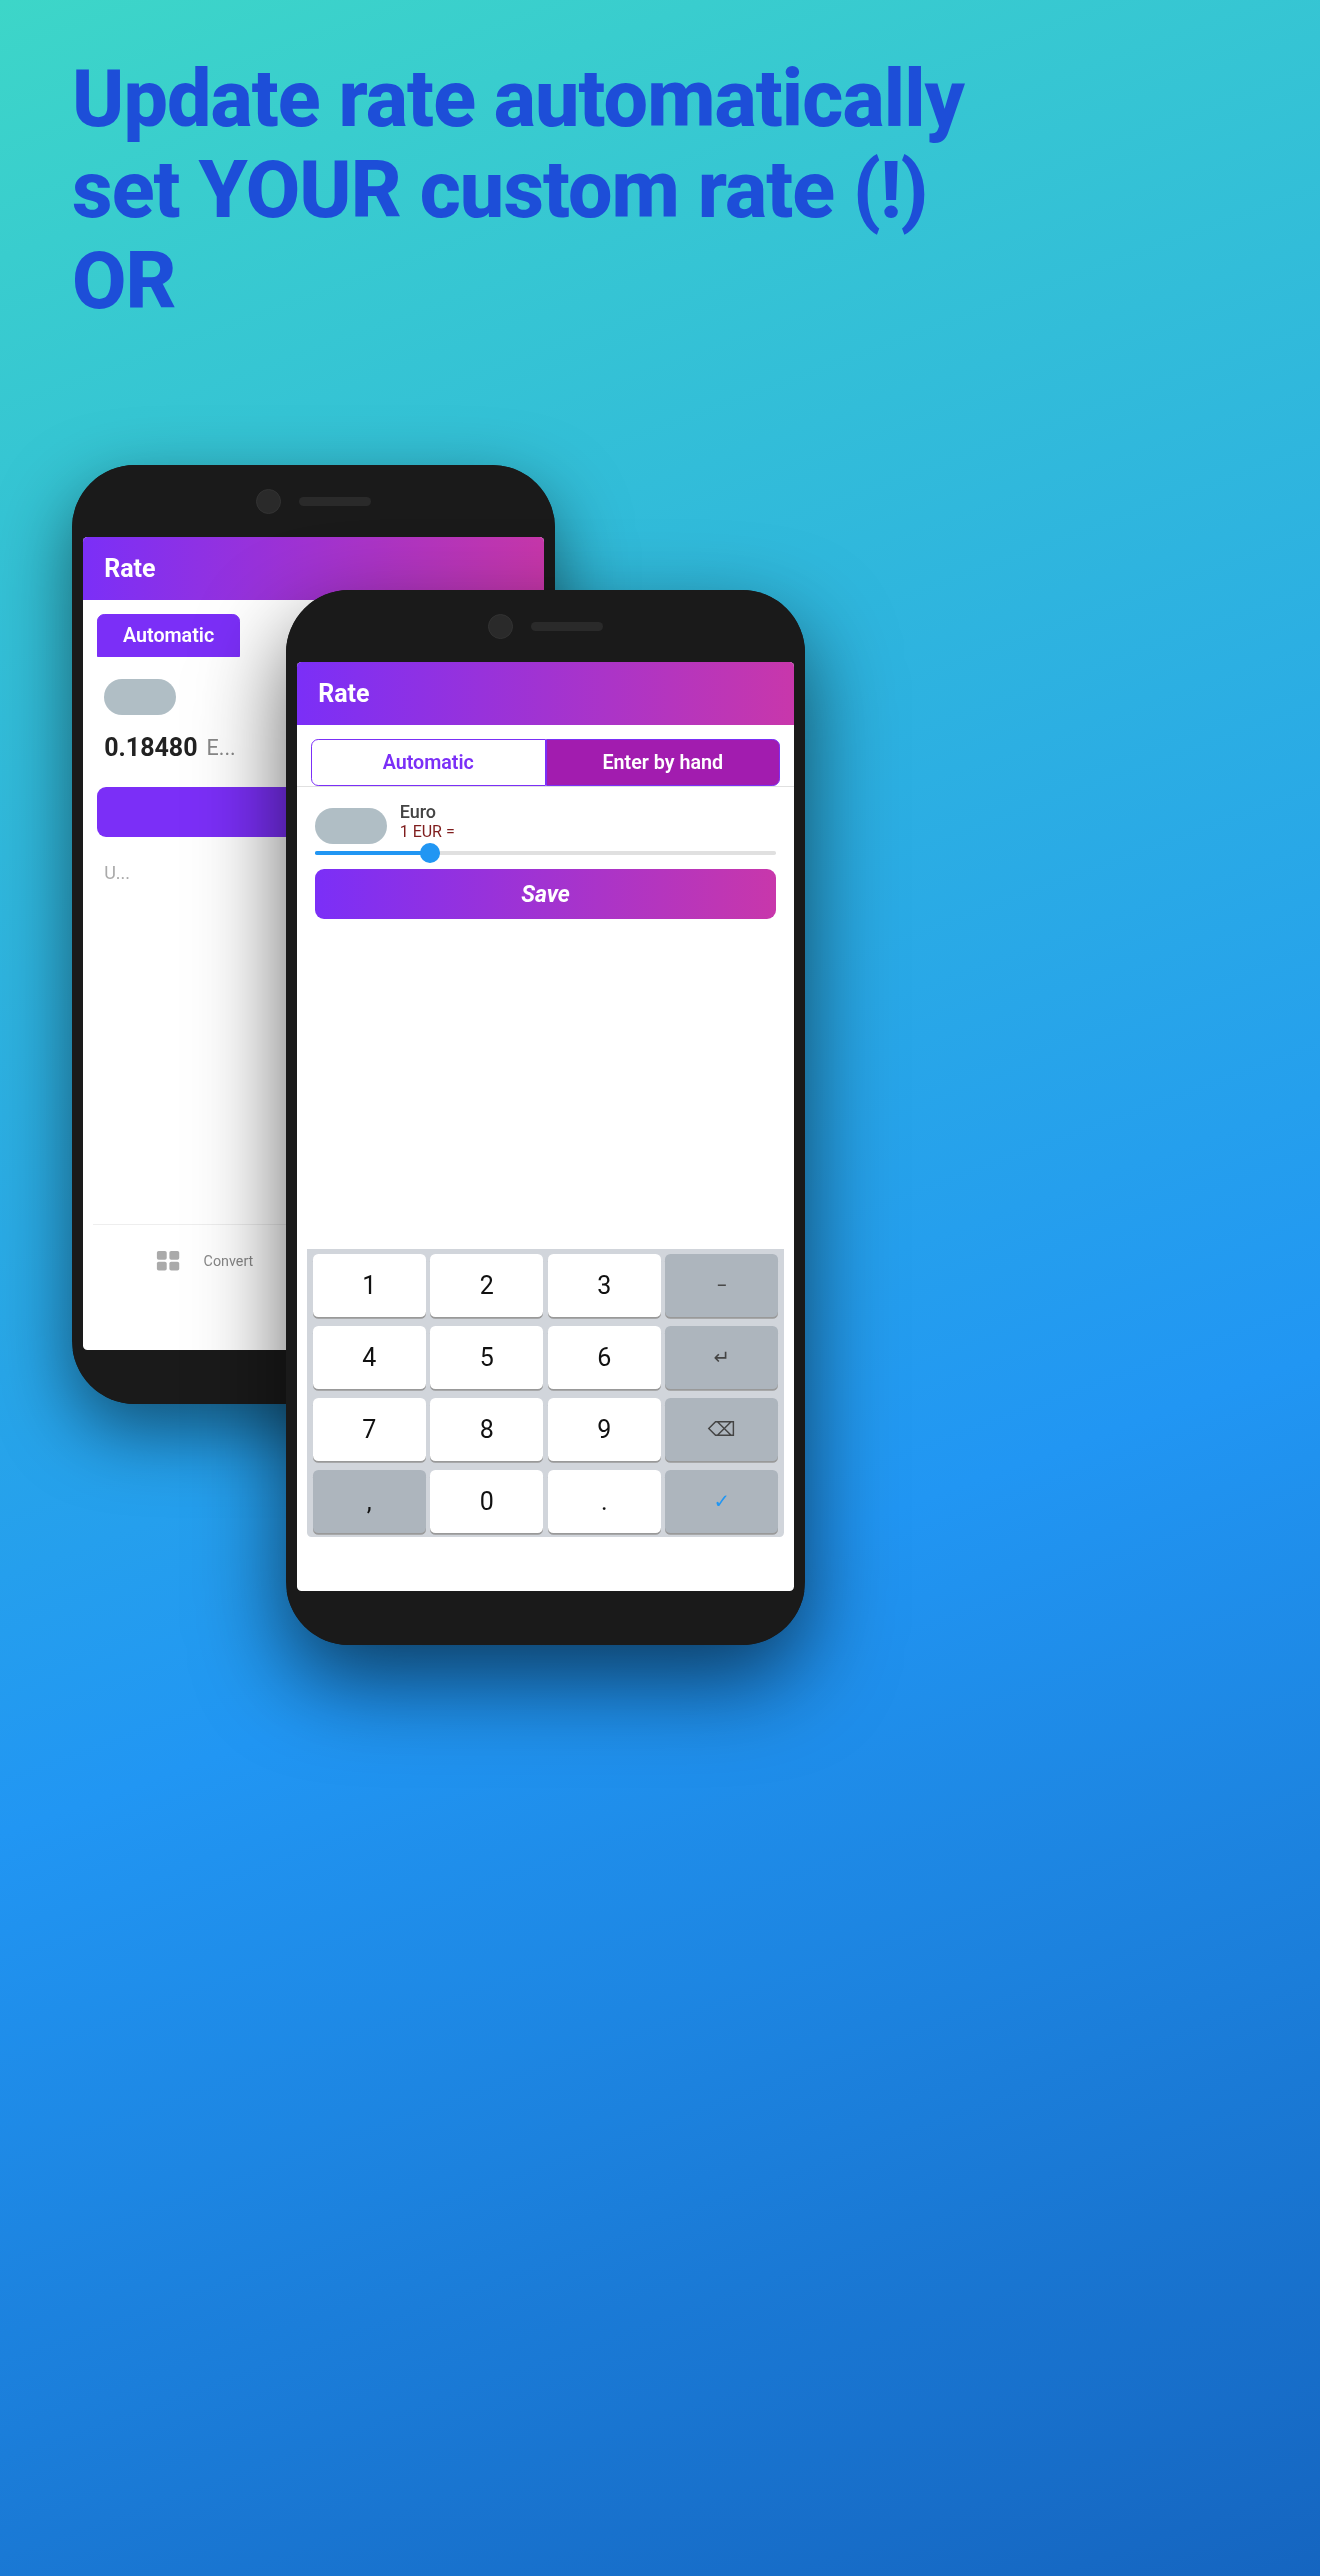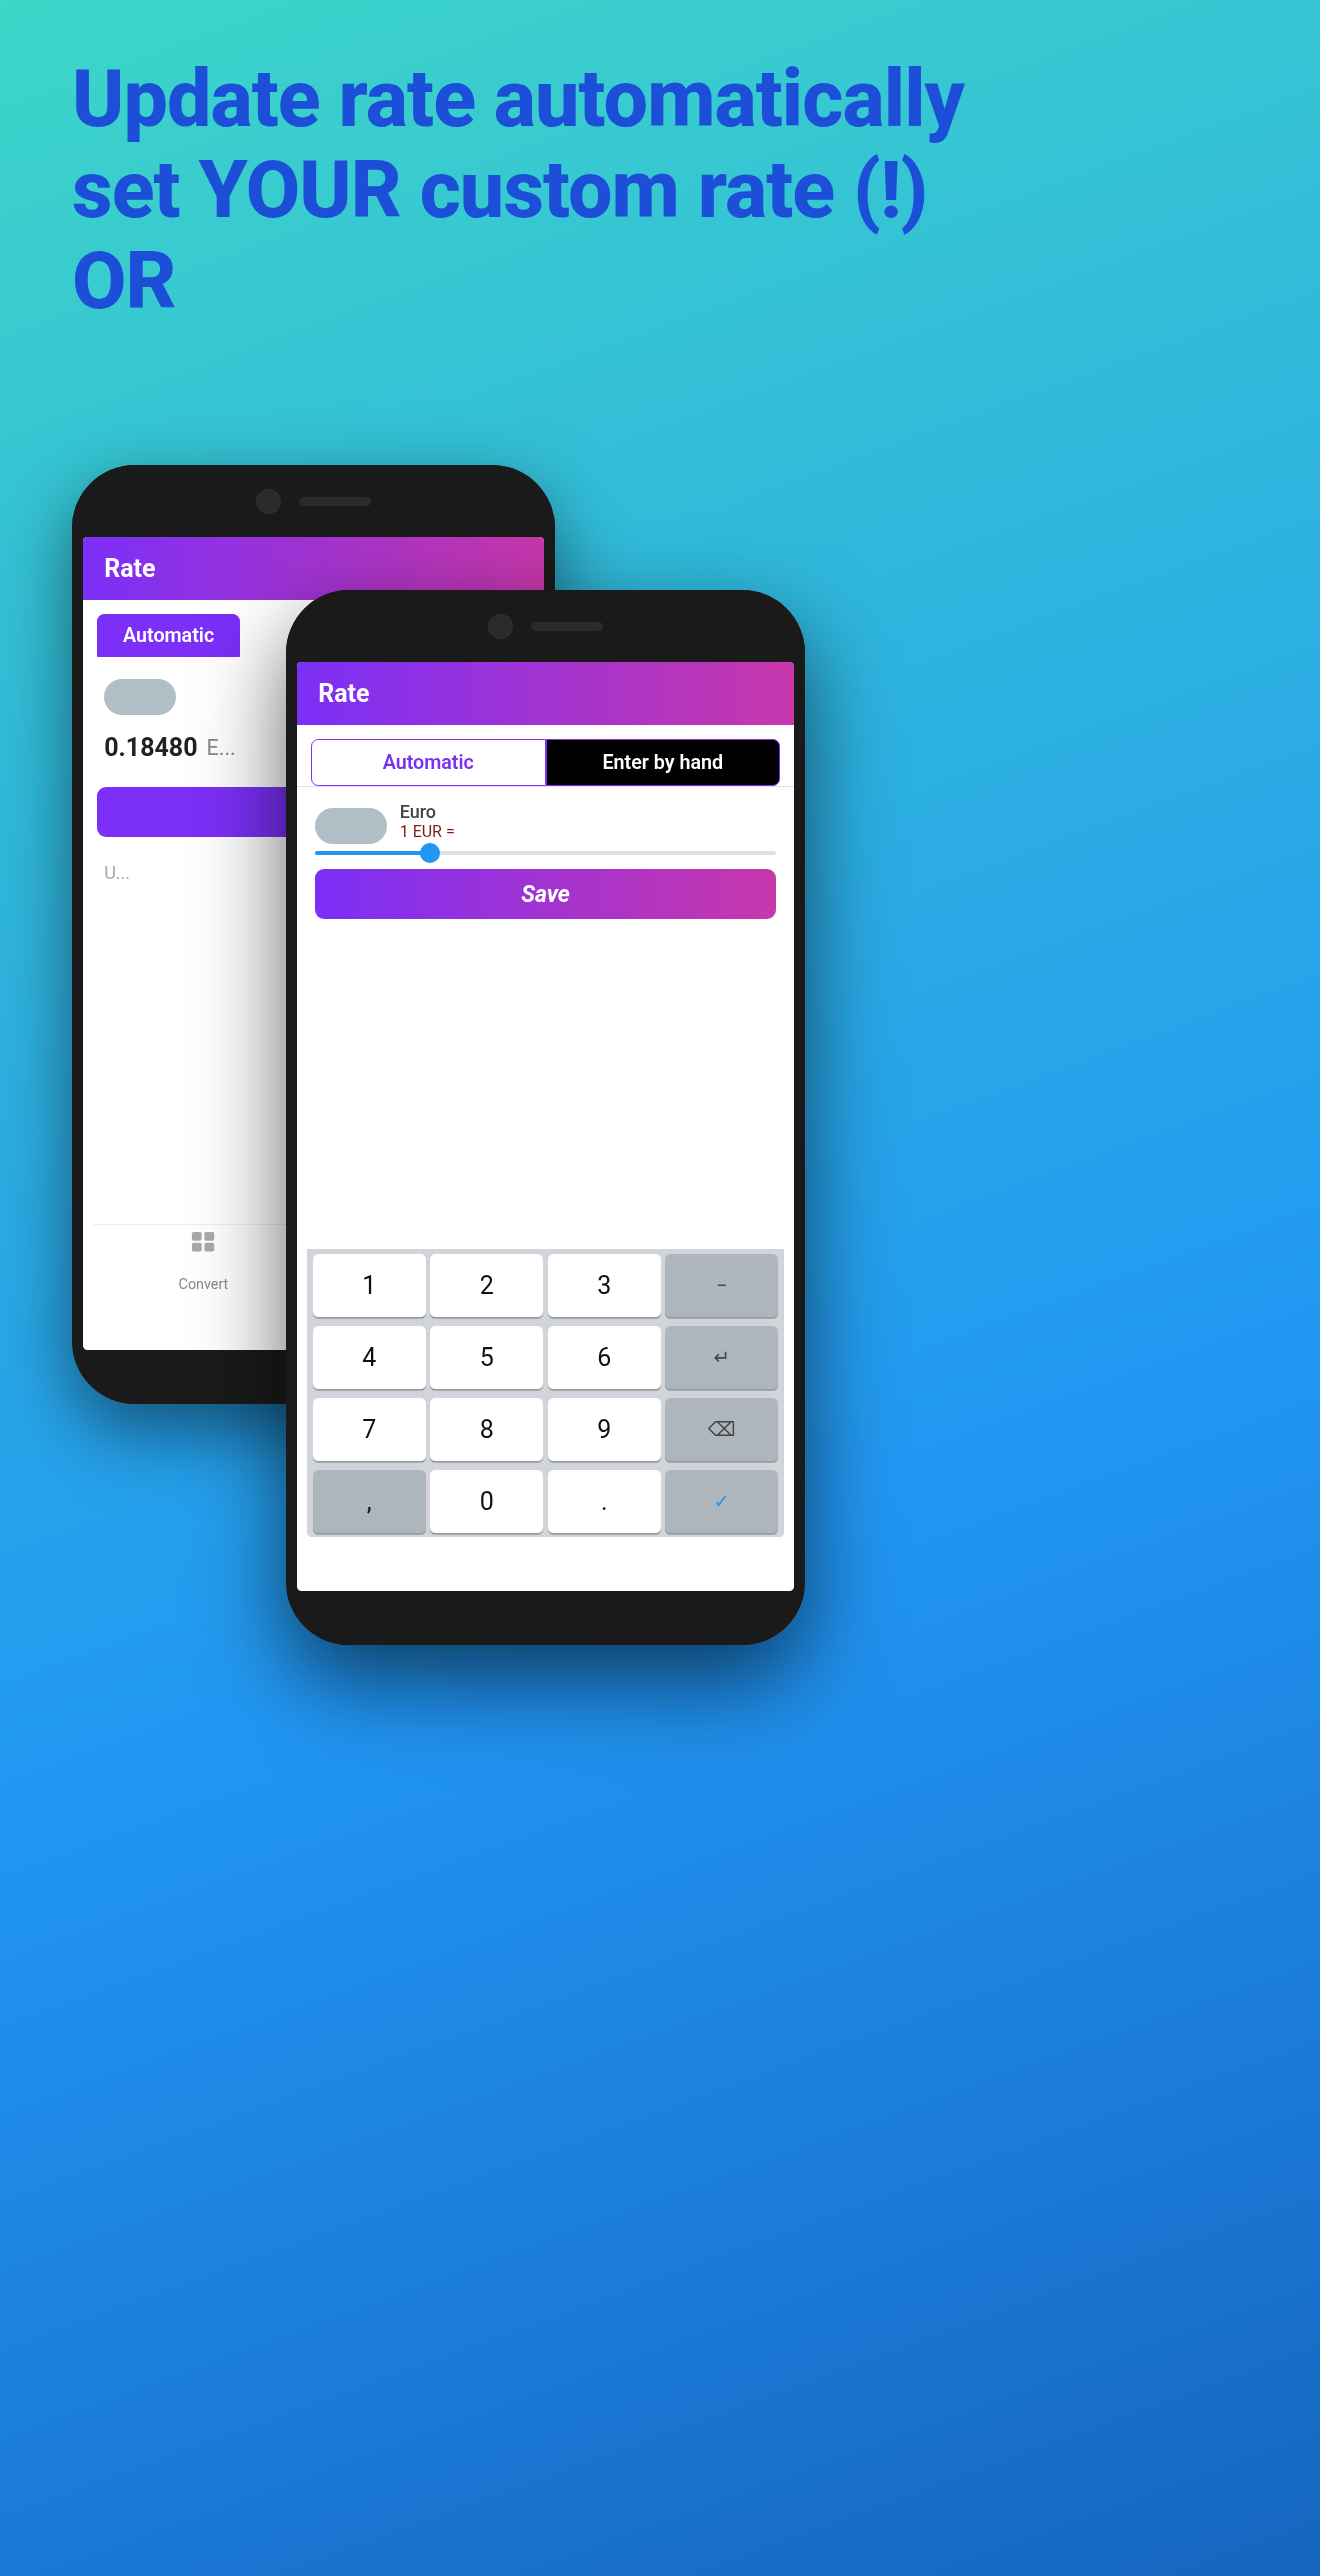--- a/index.html
+++ b/index.html
@@ -170,21 +170,21 @@
       right: 10.7px;
       height: 72px;
       background: white;
       display: flex;
       border-top: 0.9px solid #eee;
     }
 
     .back-nav-item {
       flex: 1;
       display: flex;
-      flex-direction: column;
+      flex-direction: row;
       align-items: center;
       justify-content: center;
       gap: 21px;
     }
 
     .back-nav-icon {
       width: 29px;
       height: 25px;
       display: flex;
       align-items: center;
@@ -290,21 +290,21 @@
     }
 
     .front-tab.left {
       border-radius: 7.2px 0 0 7.2px;
       background: white;
       color: #7b2ff7;
     }
 
     .front-tab.right {
       border-radius: 0 7.2px 7.2px 0;
-      background: #000000;
+      background: #a21caf;
       color: white;
     }
 
     .front-content {
       padding: 14.3px 18px;
     }
 
     .front-toggle-row {
       display: flex;
       align-items: flex-start;

